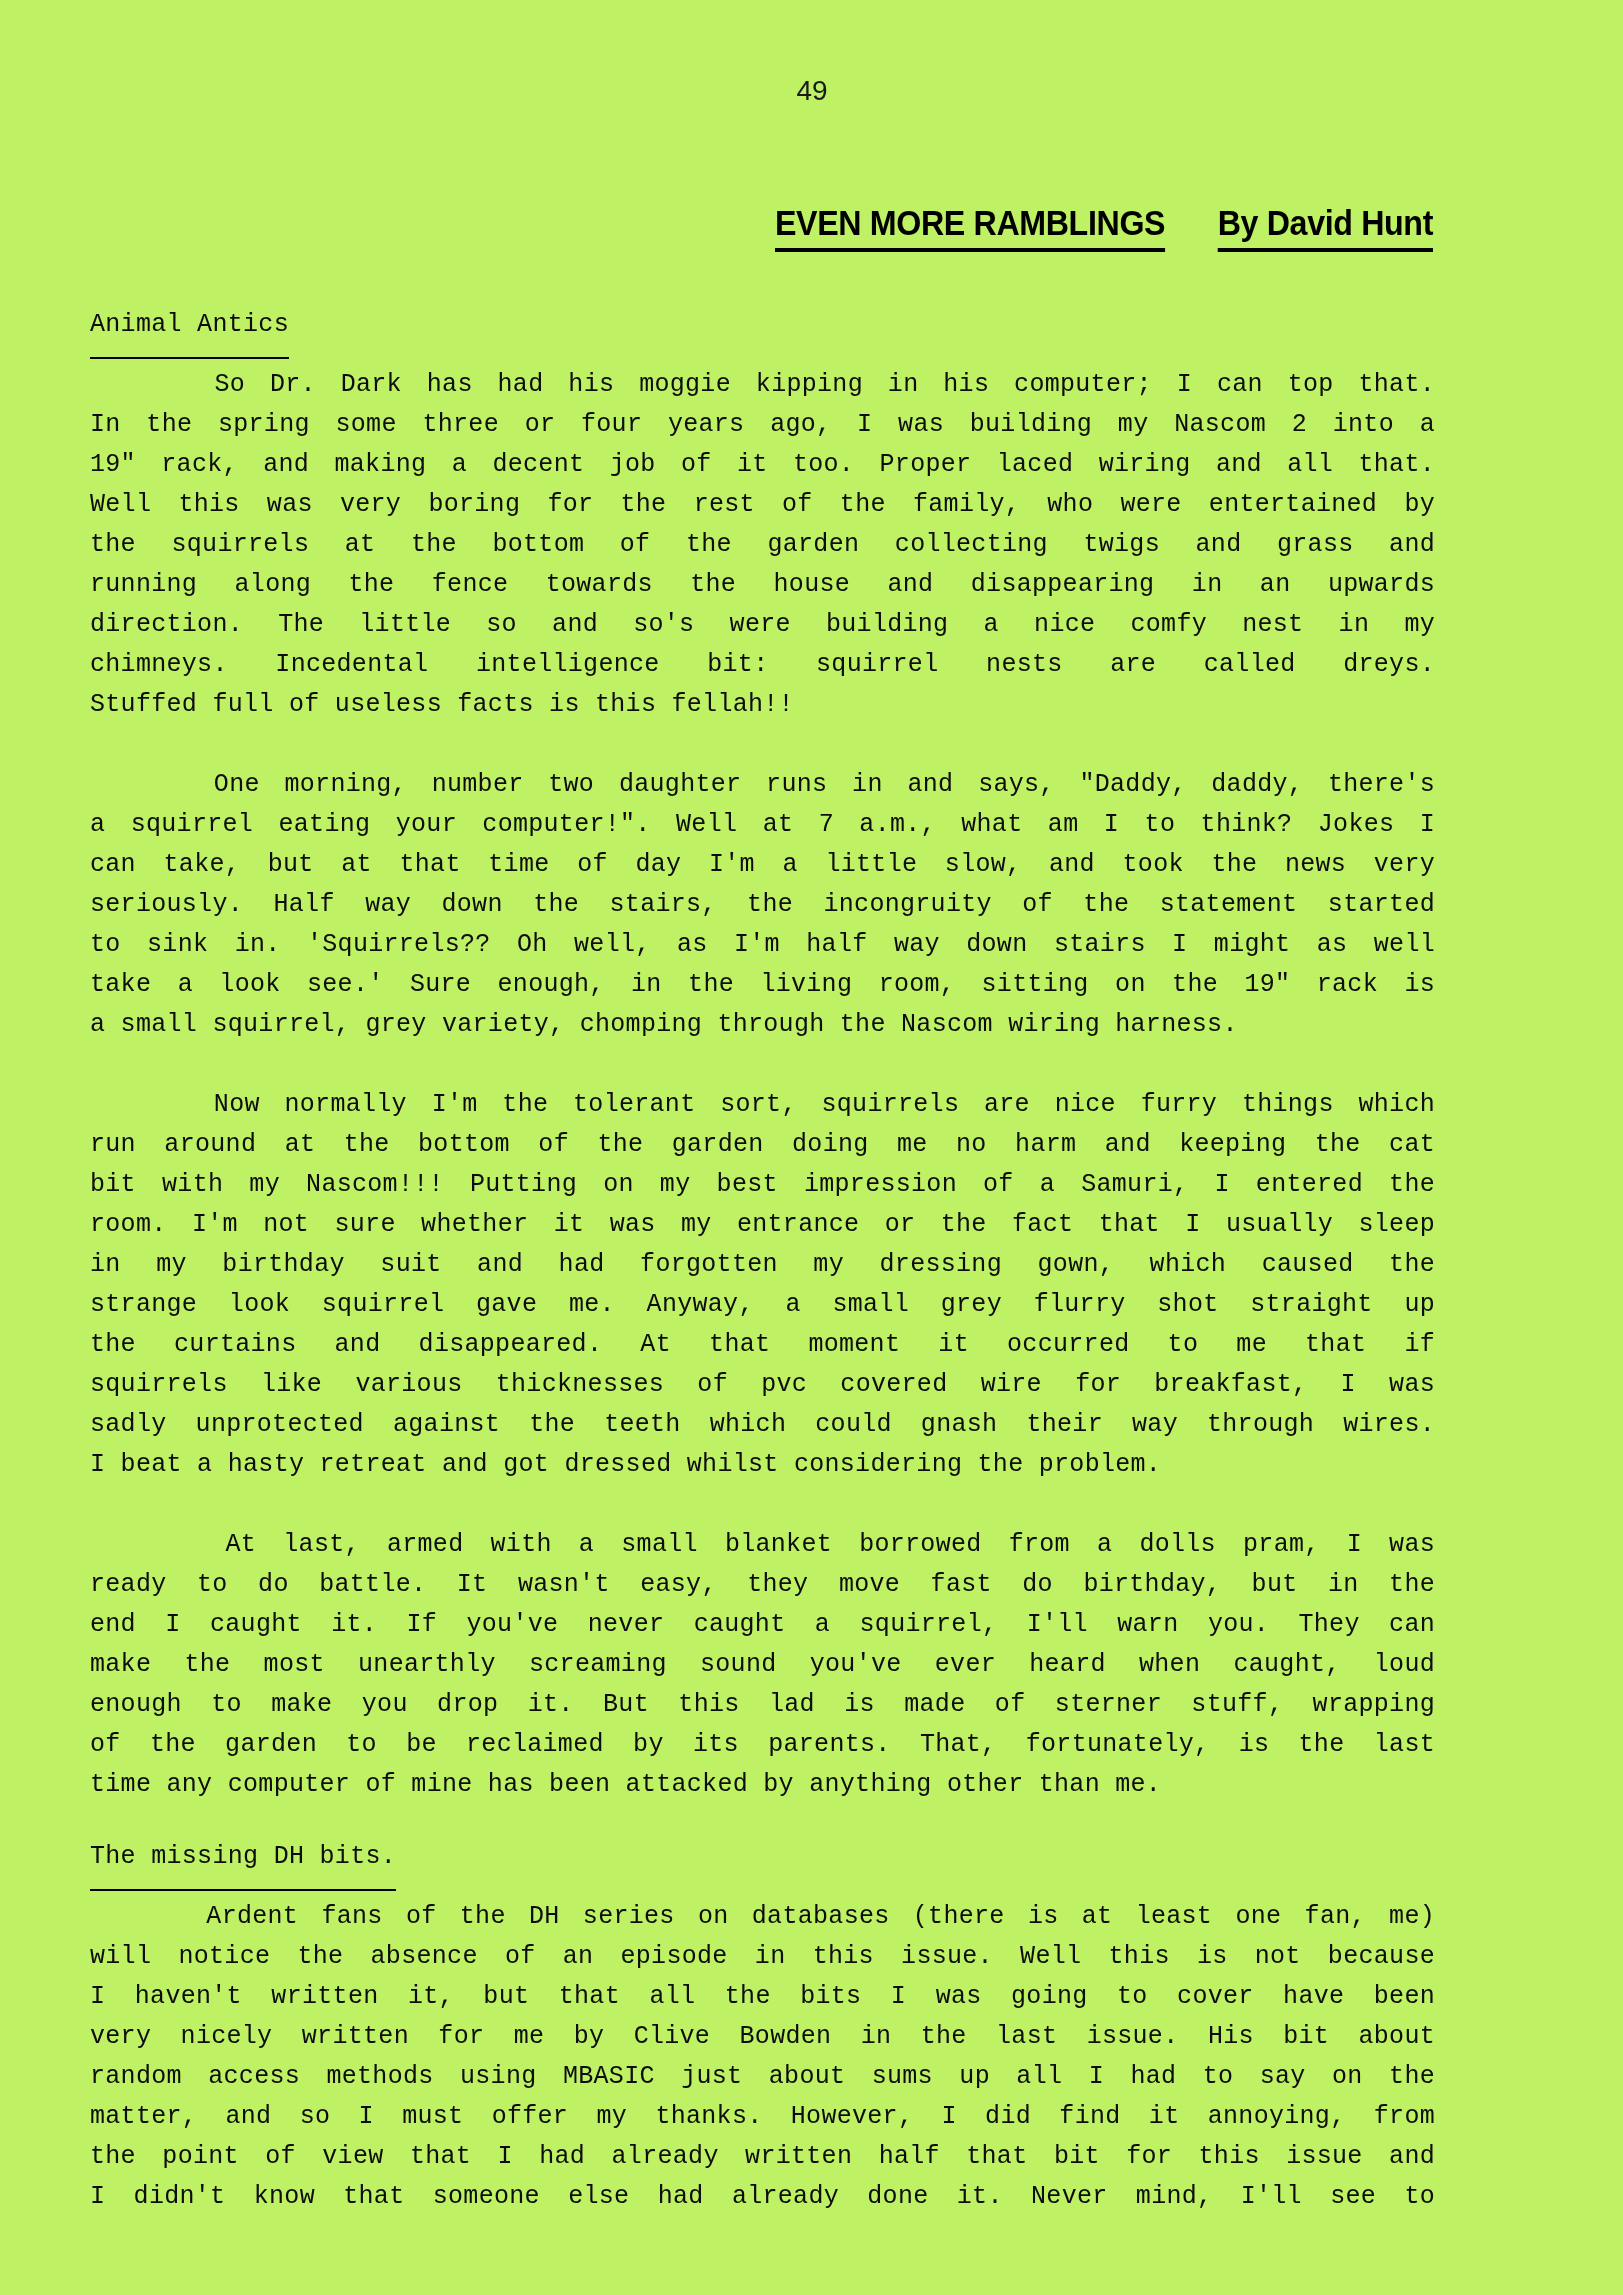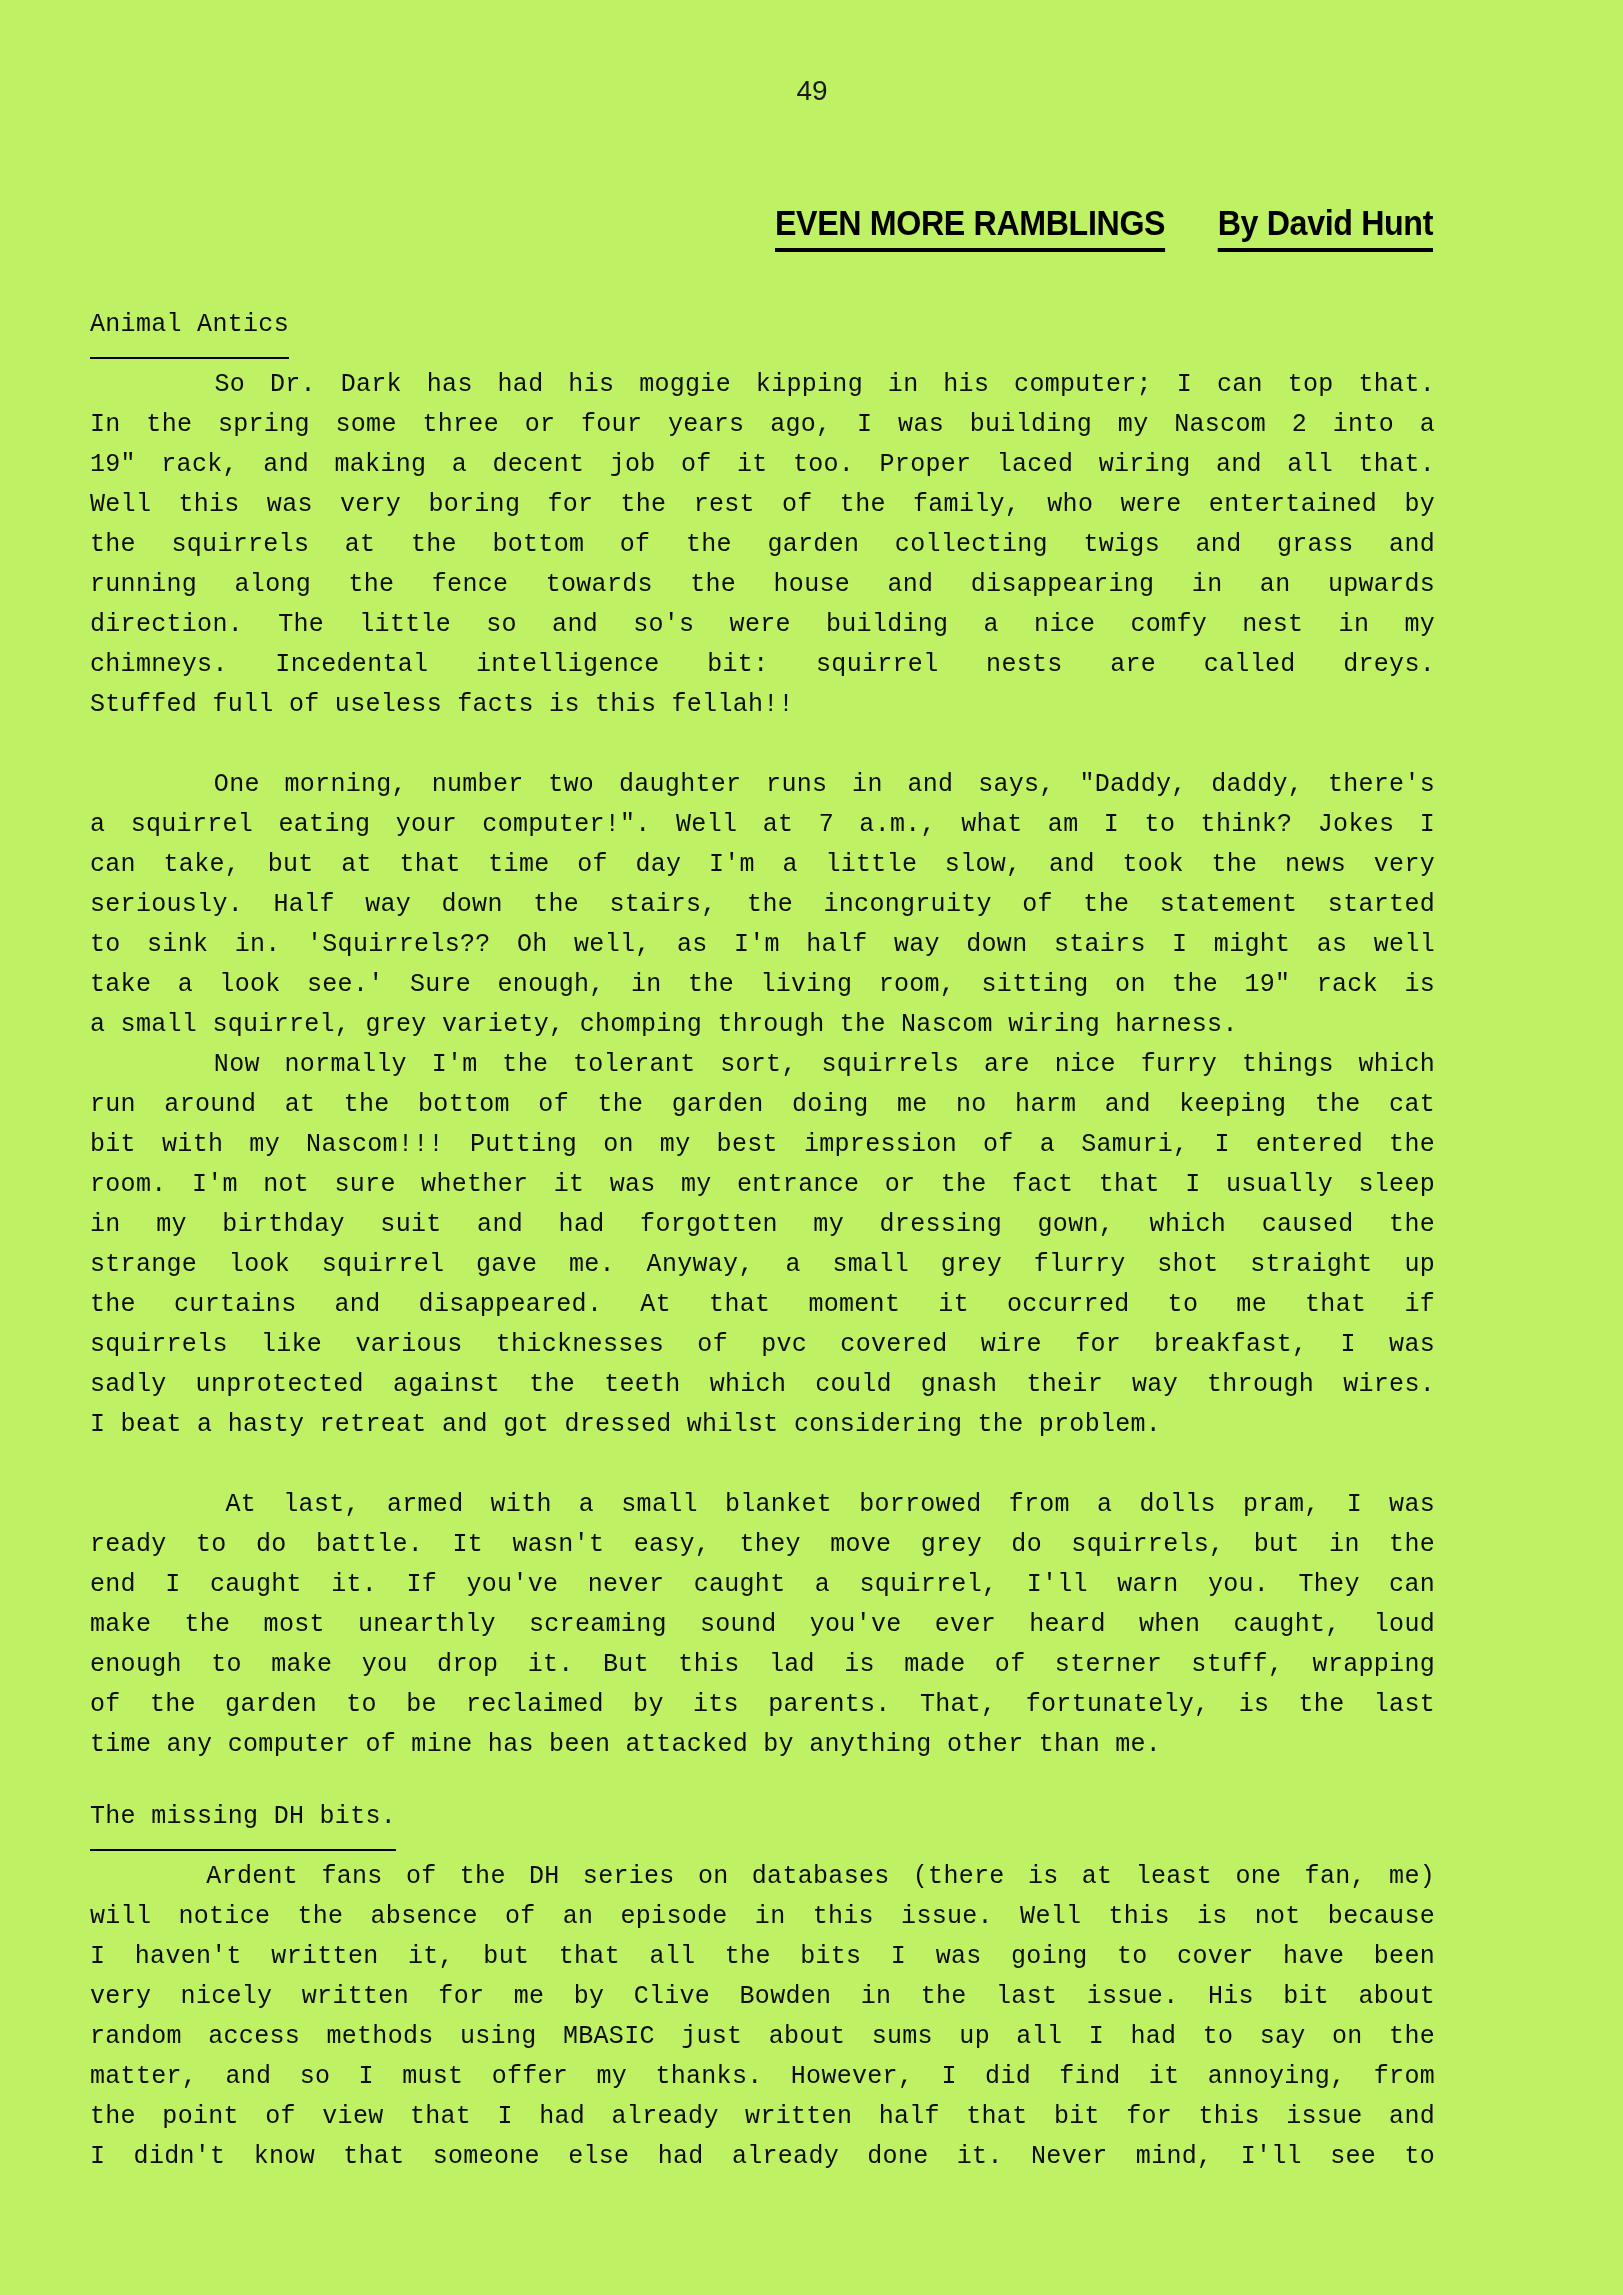--- a/index.html
+++ b/index.html
@@ -149,35 +149,35 @@
       </div>
       <div class="para-lines" style="margin-top: 40px;">
         <span class="ln">     One morning, number two daughter runs in and says, "Daddy, daddy, there's</span>
         <span class="ln">a squirrel eating your computer!". Well at 7 a.m., what am I to think? Jokes I</span>
         <span class="ln">can take, but at that time of day I'm a little slow, and took the news very</span>
         <span class="ln">seriously. Half way down the stairs, the incongruity of the statement started</span>
         <span class="ln">to sink in. 'Squirrels?? Oh well, as I'm half way down stairs I might as well</span>
         <span class="ln">take a look see.' Sure enough, in the living room, sitting on the 19" rack is</span>
         <span class="ln last">a small squirrel, grey variety, chomping through the Nascom wiring harness.</span>
       </div>
-      <div class="para-lines" style="">
+      <div class="para-lines" style="margin-top: 40px;">
         <span class="ln">     Now normally I'm the tolerant sort, squirrels are nice furry things which</span>
         <span class="ln">run around at the bottom of the garden doing me no harm and keeping the cat</span>
         <span class="ln">bit with my Nascom!!! Putting on my best impression of a Samuri, I entered the</span>
         <span class="ln">room. I'm not sure whether it was my entrance or the fact that I usually sleep</span>
         <span class="ln">in my birthday suit and had forgotten my dressing gown, which caused the</span>
         <span class="ln">strange look squirrel gave me. Anyway, a small grey flurry shot straight up</span>
         <span class="ln">the curtains and disappeared. At that moment it occurred to me that if</span>
         <span class="ln">squirrels like various thicknesses of pvc covered wire for breakfast, I was</span>
         <span class="ln">sadly unprotected against the teeth which could gnash their way through wires.</span>
         <span class="ln last">I beat a hasty retreat and got dressed whilst considering the problem.</span>
       </div>
       <div class="para-lines" style="margin-top: 40px;">
         <span class="ln">     At last, armed with a small blanket borrowed from a dolls pram, I was</span>
-        <span class="ln">ready to do battle. It wasn't easy, they move grey do squirrels, but in the</span>
+        <span class="ln">ready to do battle. It wasn't easy, they move fast do birthday, but in the</span>
         <span class="ln">end I caught it. If you've never caught a squirrel, I'll warn you. They can</span>
         <span class="ln">make the most unearthly screaming sound you've ever heard when caught, loud</span>
         <span class="ln">enough to make you drop it. But this lad is made of sterner stuff, wrapping</span>
         <span class="ln">of the garden to be reclaimed by its parents. That, fortunately, is the last</span>
         <span class="ln last">time any computer of mine has been attacked by anything other than me.</span>
       </div>
       <div class="heading-block-spaced"><div class="section-heading">The missing DH bits.</div></div>
       <div class="para-lines">
         <span class="ln">     Ardent fans of the DH series on databases (there is at least one fan, me)</span>
         <span class="ln">will notice the absence of an episode in this issue. Well this is not because</span>

